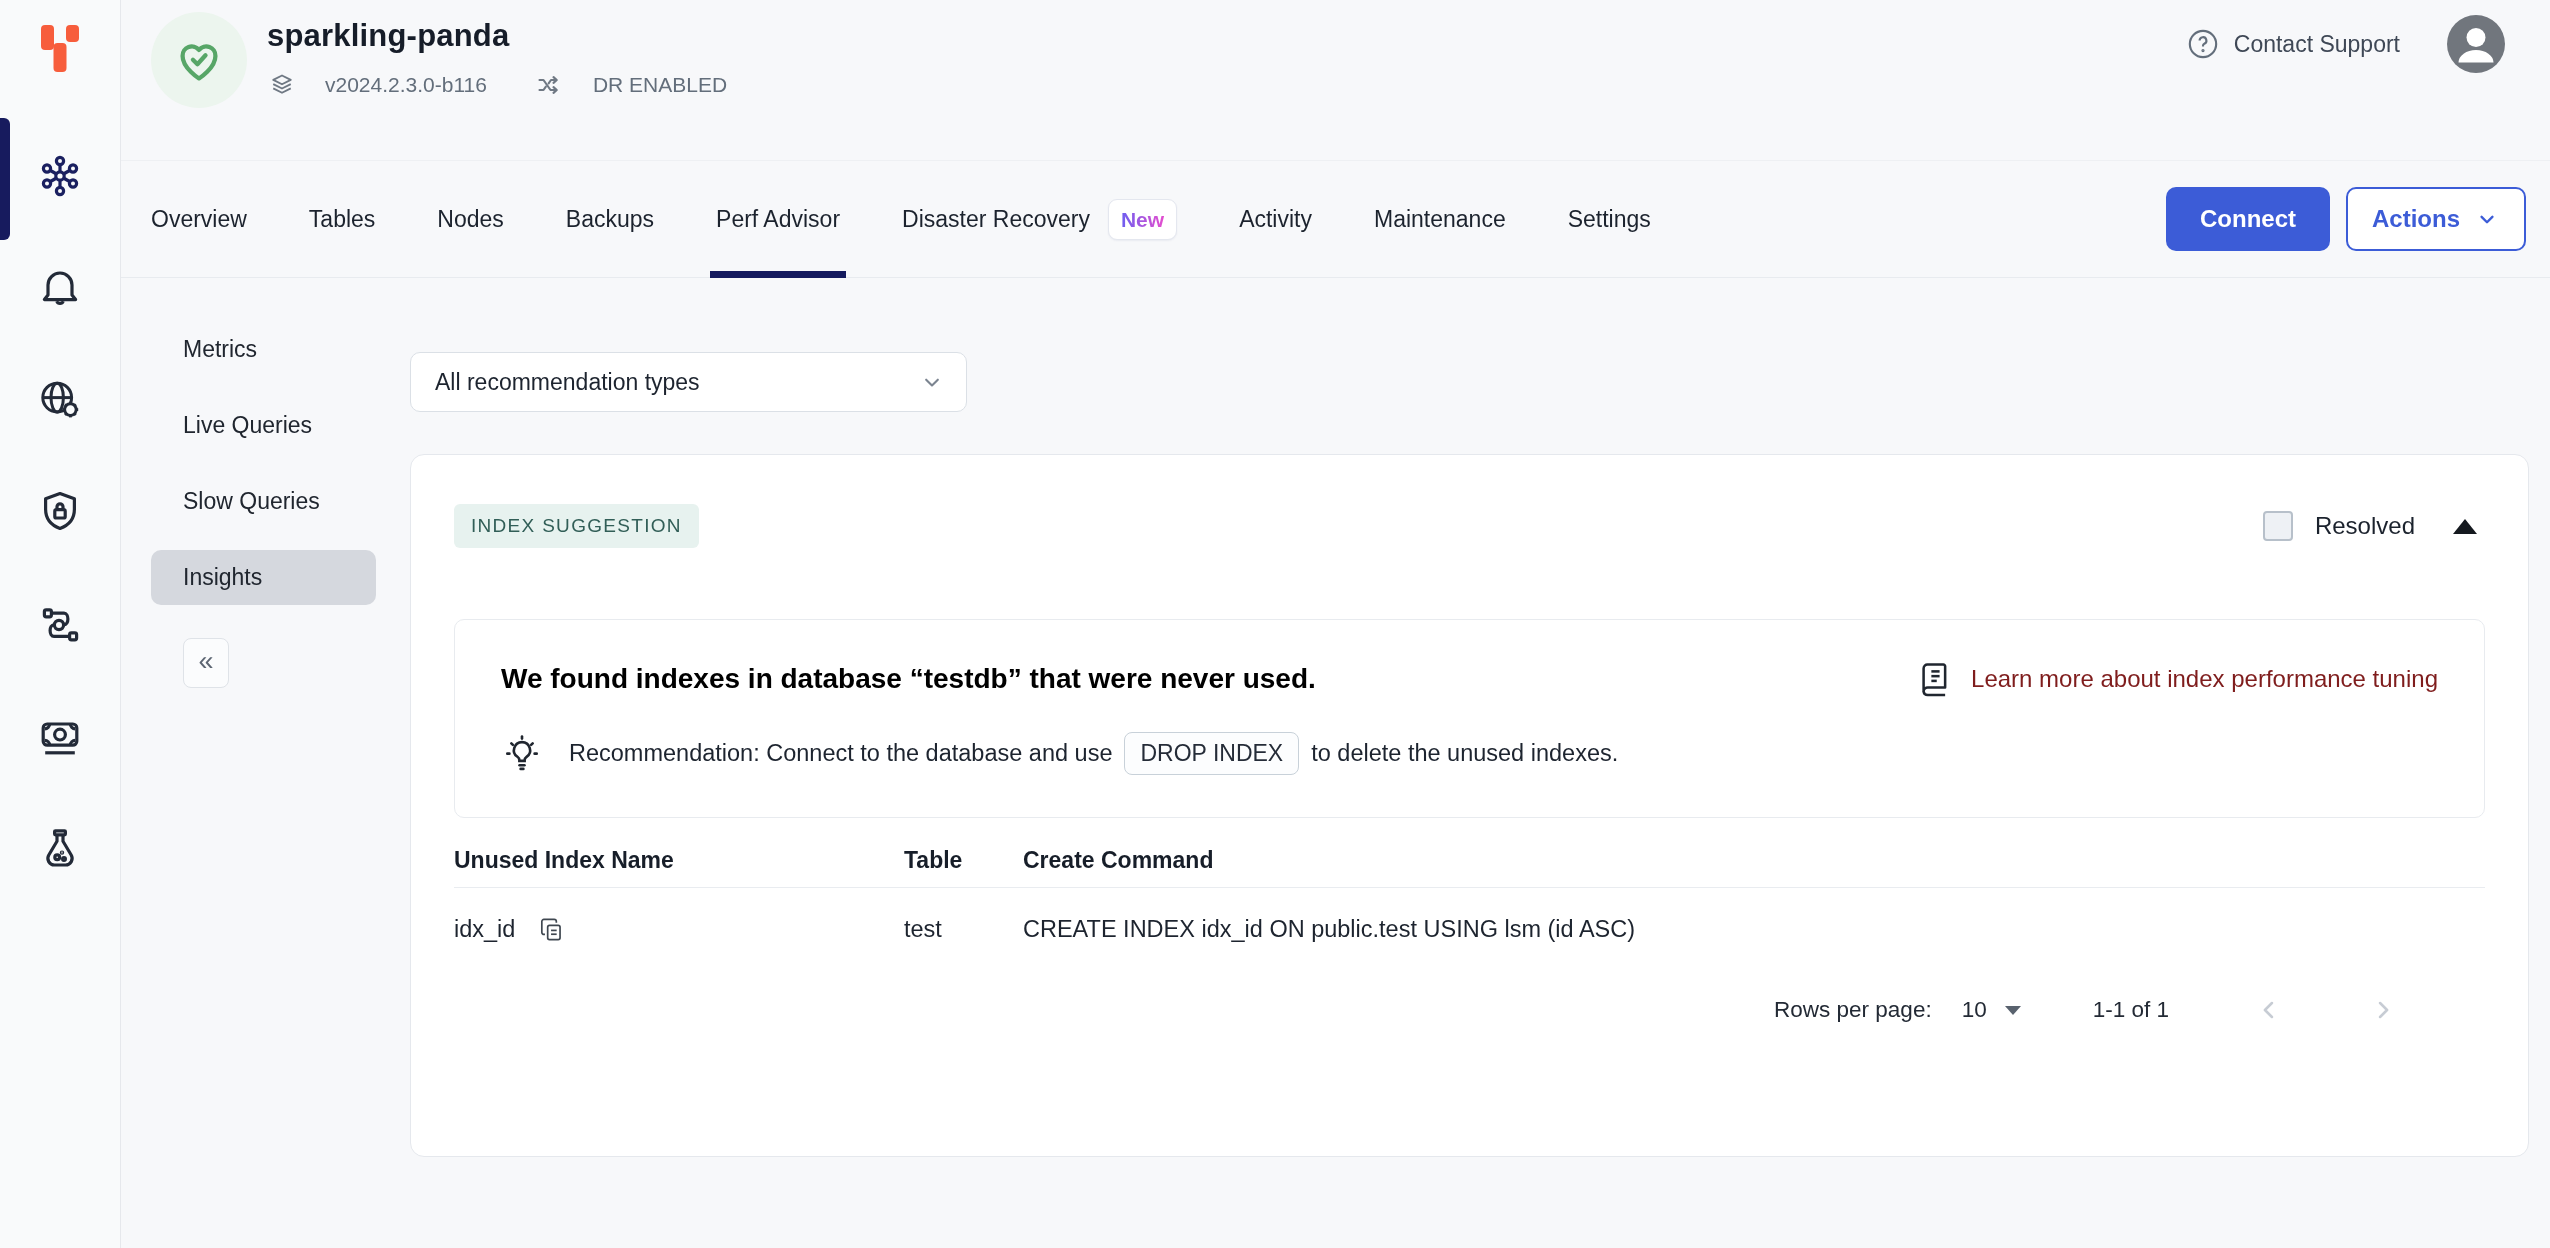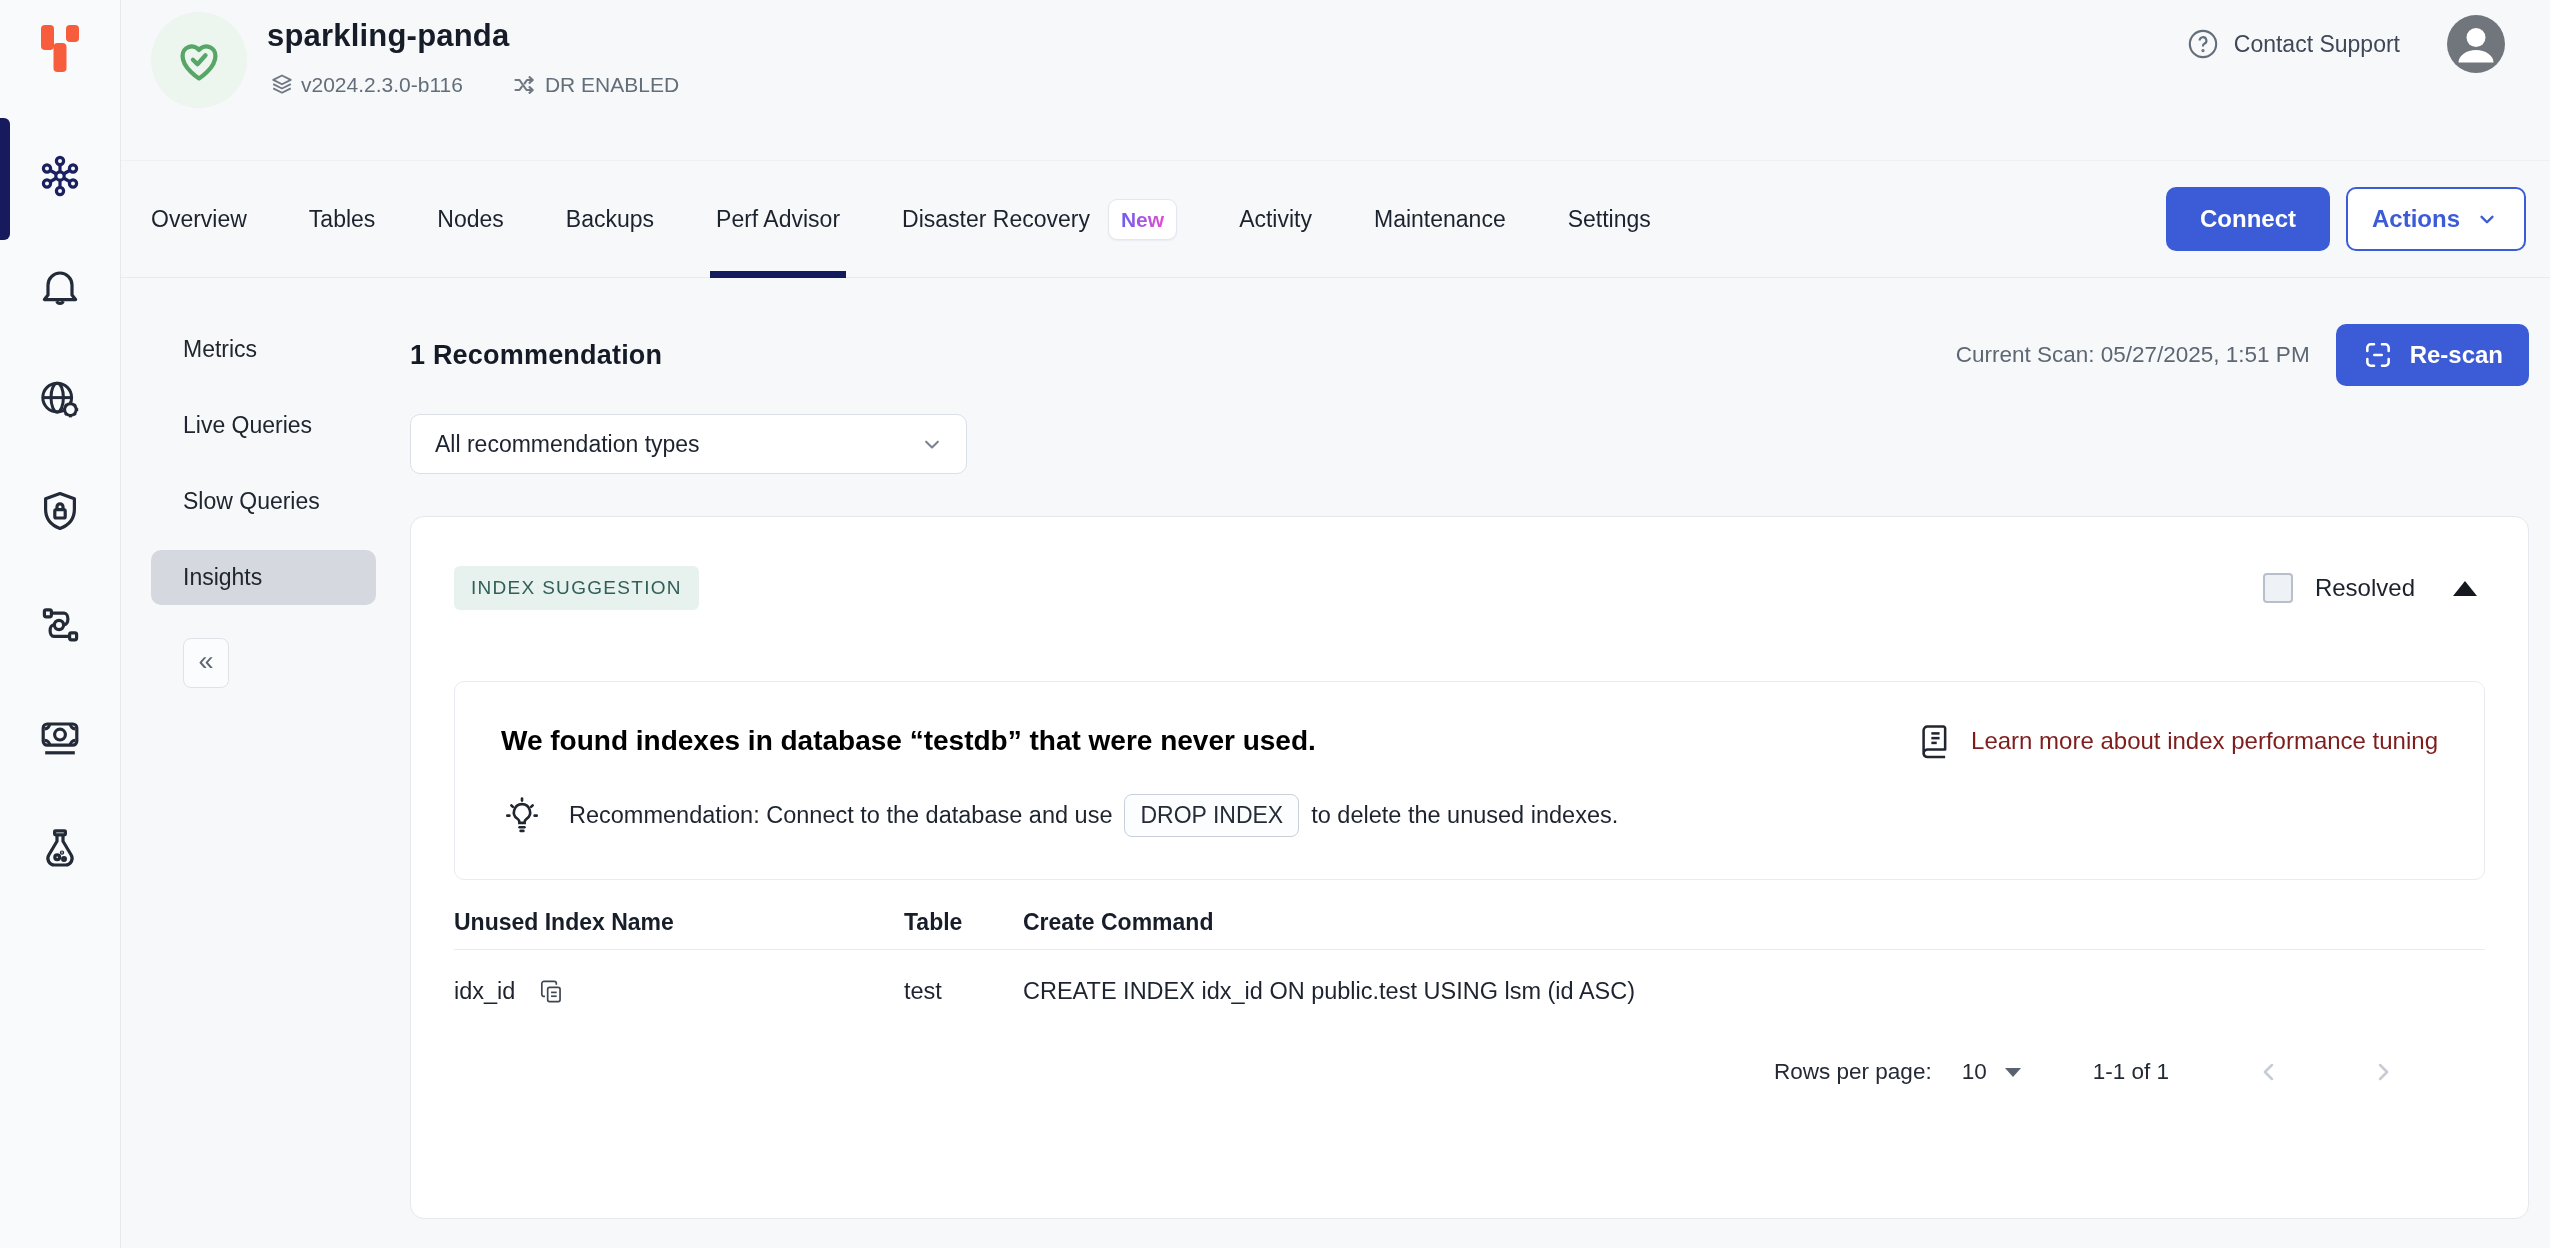--- a/index.html
+++ b/index.html
@@ -37,21 +37,21 @@
     padding:0 44px 0 30px; border-bottom:1px solid #eef0f3;
   }
   .cluster-head { display:flex; margin-top:12px; gap:20px; }
   .health-badge {
     width:96px; height:96px; border-radius:50%; background:#ecf5ee;
     display:flex; align-items:center; justify-content:center; flex:0 0 96px;
   }
   .health-badge svg { width:54px; height:54px; color:#57a667; }
   .cluster-title { font-size:31px; font-weight:bold; color:#161d29; margin-top:6px; letter-spacing:.2px; }
   .cluster-meta { margin-top:16px; display:flex; gap:48px; align-items:center; color:#636e7b; font-size:21px; }
-  .meta-item { display:flex; align-items:center; gap:4px; }
+  .meta-item { display:flex; align-items:center; gap:28px; }
   .meta-item svg { width:30px; height:30px; color:#6f7883; }
   .topbar-right { display:flex; align-items:center; gap:46px; margin-top:14px; align-self:flex-start; height:60px; }
   .contact { display:flex; align-items:center; gap:14px; font-size:23px; color:#3f4856; cursor:pointer; }
   .contact svg { width:34px; height:34px; color:#636e7b; }
   .avatar { width:60px; height:60px; cursor:pointer; }
 
   
   .tabbar {
     height:117px; flex:0 0 117px; display:flex; align-items:center;
     padding:0 24px 0 30px; border-bottom:1px solid #e8ebef;
@@ -371,36 +371,20 @@
 
       <aside class="subnav">
         <div class="subnav-item">Metrics</div>
         <div class="subnav-item">Live Queries</div>
         <div class="subnav-item">Slow Queries</div>
         <div class="subnav-item active">Insights</div>
         <div class="subnav-collapse">«</div>
       </aside>
 
       <main class="main">
-        <div class="main-head">
-          <h1>1 Recommendation</h1>
-          <div class="scan-group">
-            <span class="scan-text">Current Scan: 05/27/2025, 1:51 PM</span>
-            <button class="btn-rescan">
-              <svg viewBox="0 0 24 24" fill="none" stroke="#fff" stroke-width="1.9" stroke-linecap="round">
-                <path d="M9 4H6.5A2.5 2.5 0 0 0 4 6.5V9"></path>
-                  <path d="M15 4h2.5A2.5 2.5 0 0 1 20 6.5V9"></path>
-                  <path d="M20 15v2.5a2.5 2.5 0 0 1-2.5 2.5H15"></path>
-                  <path d="M4 15v2.5A2.5 2.5 0 0 0 6.5 20H9"></path>
-                  <path d="M9.2 12h5.6"></path>
-              </svg>
-              <span>Re-scan</span>
-            </button>
-          </div>
-        </div>
 
         <div class="filters">
           <div class="select types">
             <span>All recommendation types</span>
             <svg viewBox="0 0 24 24" fill="none" stroke="currentColor" stroke-width="1.8" stroke-linecap="round" stroke-linejoin="round">
                 <polyline points="7 10 12 15 17 10"></polyline>
               </svg>
           </div>
         </div>
 

